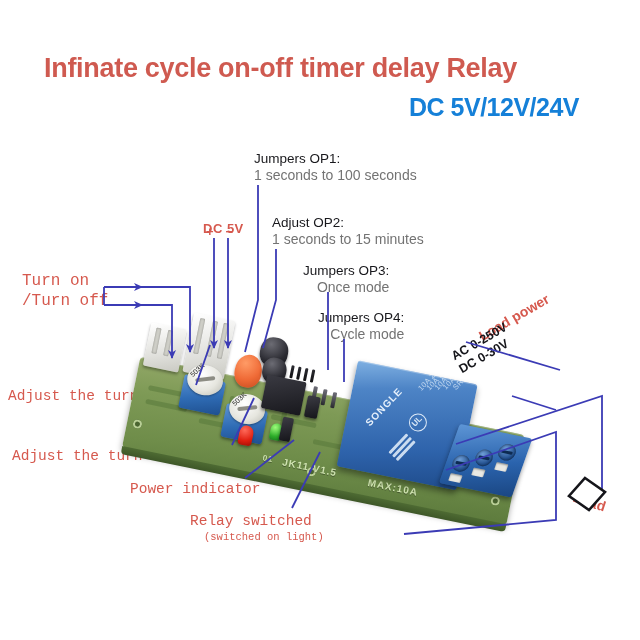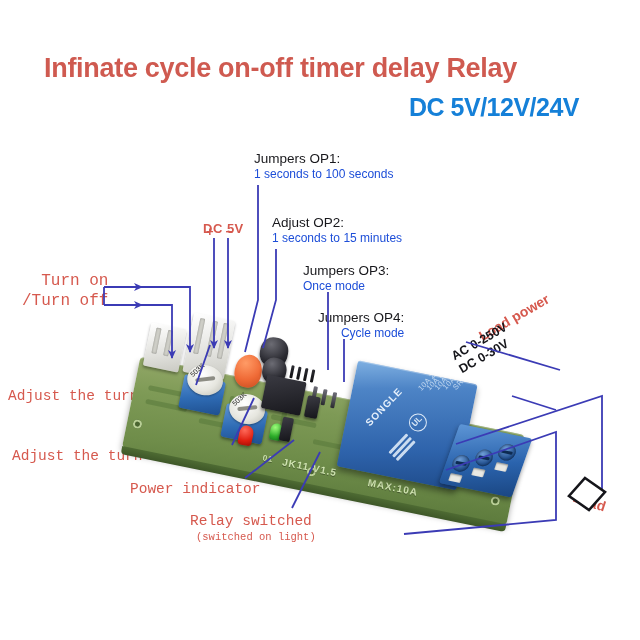--- a/index.html
+++ b/index.html
@@ -25,44 +25,44 @@
   .rangelist div{
     font-weight:bold; font-size:22px; color:#dcaa34;
     line-height:29px; white-space:nowrap; letter-spacing:-0.3px;
   }
 
   
   .lbl{ white-space:nowrap; line-height:1.22; }
 
   .jmp-head{ font-size:13.5px; color:#18181c;
              font-family:"Liberation Sans",sans-serif; }
-  .jmp-sub { font-size:12px; color:#1d4ed8; }
+  .jmp-sub { font-size:14px; color:#737373; }
 
   
   .op1{ left:254px; top:151px; }
   .op2{ left:272px; top:215px; }
   .op3{ left:303px; top:263px; }
   .op4{ left:318px; top:310px; }
 
   .dc5v{ left:203px; top:197px; font-size:13px; font-weight:bold;
          color:#d6594e; letter-spacing:0.5px;margin-top:24px;}
   .dcpm{ left:206px; top:224px; font-size:13px; font-weight:bold;
          color:#d6594e; letter-spacing:12px;}
 
   .turnon{ left:22px; top:272px; font-size:16px; color:#d6594e;
-           font-family:"Liberation Mono",monospace; line-height:20px;text-align:right;}
+           font-family:"Liberation Mono",monospace; line-height:20px;}
   .t1{ left:8px; top:388px; font-size:14.5px; color:#d6594e;
        font-family:"Liberation Mono",monospace;}
   .t2{ left:12px; top:448px; font-size:14.5px; color:#d6594e;
        font-family:"Liberation Mono",monospace;}
   .pwr{ left:130px; top:481px; font-size:14.5px; color:#d6594e;
         font-family:"Liberation Mono",monospace;}
   .rly{ left:190px; top:513px; font-size:14.5px; color:#d6594e;
         font-family:"Liberation Mono",monospace;}
-  .rly-sub{ left:196px; top:531px; font-size:10.5px; color:#d6594e;
+  .rly-sub{ left:204px; top:531px; font-size:10.5px; color:#d6594e;
         font-family:"Liberation Mono",monospace;}
 
   .loadpower{ left:476px; top:330px; font-size:14px; color:#d6594e;
               font-weight:bold; transform:rotate(-30deg);
               transform-origin:left top;}
   .acdc{ left:449px; top:351px; font-size:12.5px; color:#15151a;
          font-weight:bold; transform:rotate(-30deg);
          transform-origin:left top; line-height:15px;}
   .loadlbl{ left:576px; top:489px; font-size:14px; color:#d6594e;
             font-weight:bold; transform:rotate(18deg);
@@ -226,21 +226,21 @@
     <div class="lbl jmp-sub">1 seconds to 100 seconds</div>
   </div>
 
   <div class="abs op2">
     <div class="lbl jmp-head">Adjust OP2:</div>
     <div class="lbl jmp-sub">1 seconds to 15 minutes</div>
   </div>
 
   <div class="abs op3">
     <div class="lbl jmp-head">Jumpers OP3:</div>
-    <div class="lbl jmp-sub" style="text-align:left">Once mode</div>
+    <div class="lbl jmp-sub" style="text-align:right">Once mode</div>
   </div>
 
   <div class="abs op4">
     <div class="lbl jmp-head">Jumpers OP4:</div>
     <div class="lbl jmp-sub" style="text-align:right">Cycle mode</div>
   </div>
 
   <div class="abs dc5v lbl">DC 5V</div>
   <div class="abs dcpm lbl"><span>+</span><span>−</span></div>
 

